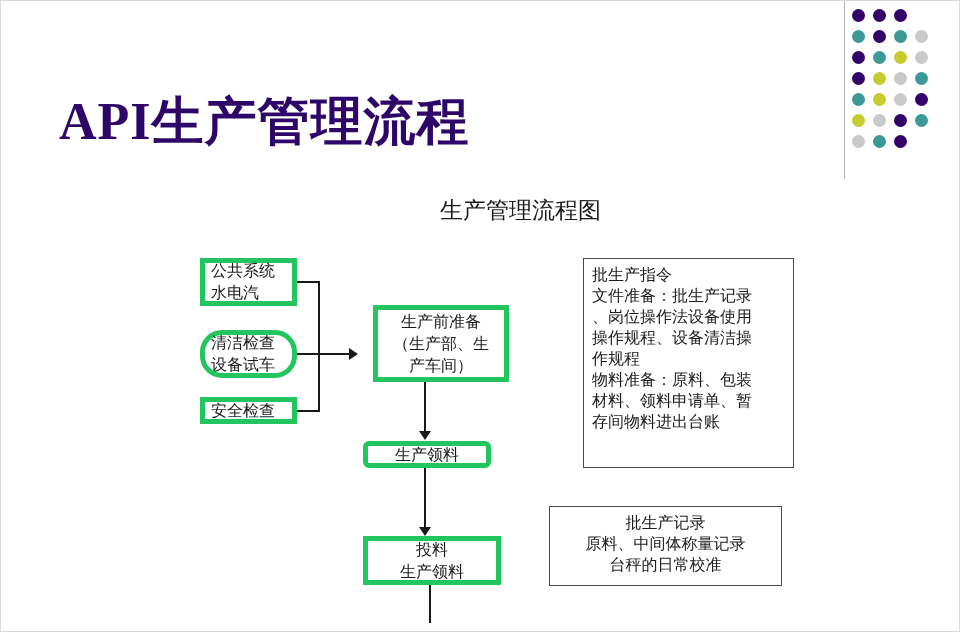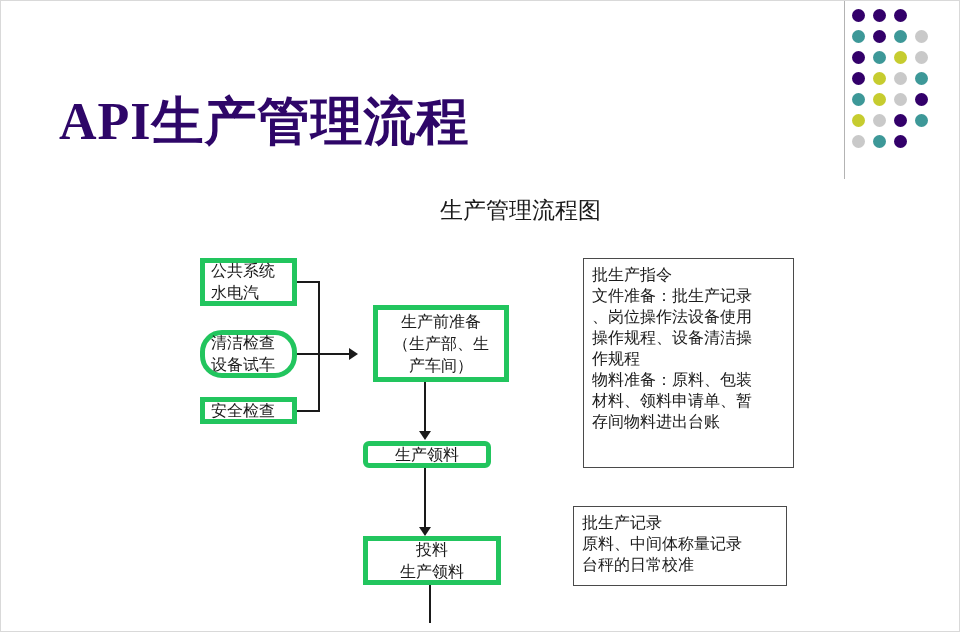--- a/index.html
+++ b/index.html
@@ -149,17 +149,17 @@
   <div class="line vline" style="left:428px;top:584px;height:38px;"></div>
 
   <div class="note" style="left:582px;top:257px;width:211px;height:210px;">批生产指令
 文件准备：批生产记录
 、岗位操作法设备使用
 操作规程、设备清洁操
 作规程
 物料准备：原料、包装
 材料、领料申请单、暂
 存间物料进出台账</div>
-  <div class="note" style="left:572px;top:505px;width:214px;height:80px;">批生产记录
+  <div class="note" style="left:548px;top:505px;width:233px;height:80px;text-align:center;">批生产记录
 原料、中间体称量记录
 台秤的日常校准</div>
 
 </div>
 
 </body></html>

